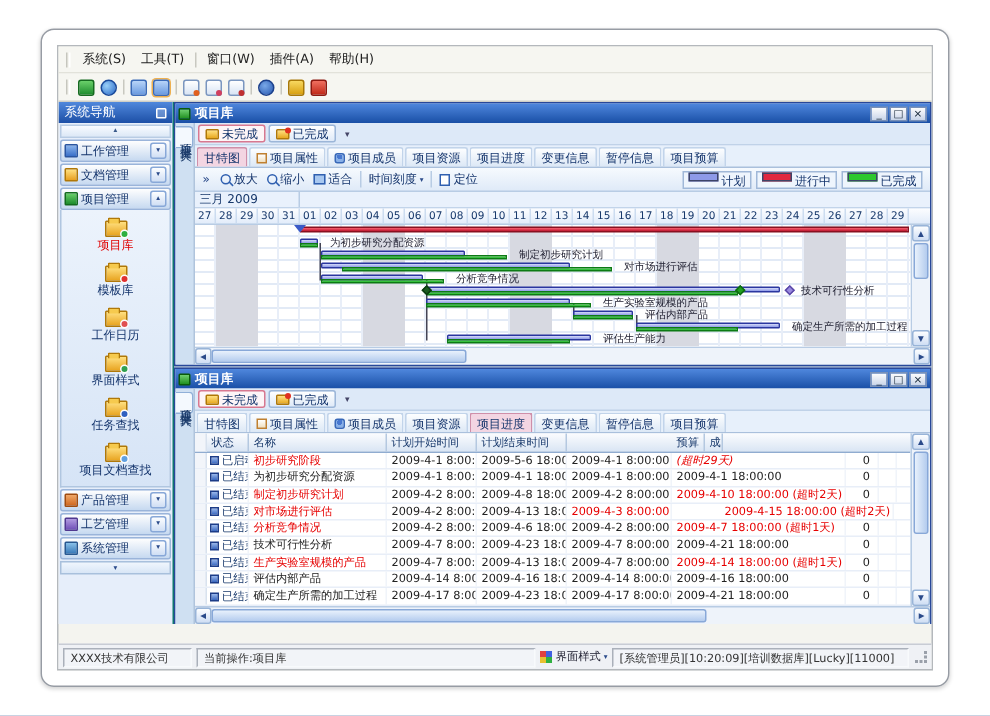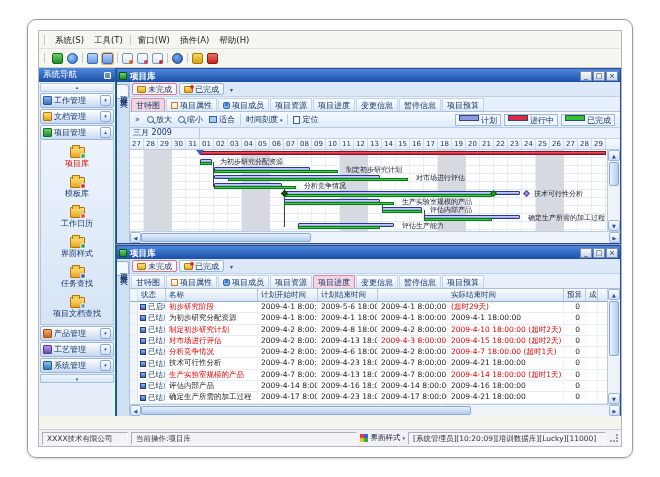--- a/index.html
+++ b/index.html
@@ -500,36 +500,35 @@
             </div>
             <div class="twrap">
               <div class="tmain">
                 <div class="thead">
                   <div class="th selcol" style="width: 8px;"></div>
                   <div class="th" style="width: 28px;">状态</div>
                   <div class="th" style="width: 92px;">名称</div>
                   <div class="th" style="width: 60px;">计划开始时间</div>
                   <div class="th" style="width: 60px;">计划结束时间</div>
                   <div class="th" style="width: 70px; margin-top: 24px;">实际开始时间</div>
-                  <div class="th" style="width: 116px;">实际结束时间</div>
                   <div class="th" style="width: 22px;">预算</div>
                   <div class="th" style="width: 12px;">成</div>
                 </div>
                 <div class="trows">
                   <div class="trow">
                     <div class="td selcol" style="width: 8px;"></div>
                     <div class="td stat" style="width: 28px;">
                       <span class="sico"></span>
                       <span>已启动</span>
                     </div>
                     <div class="td red" style="width: 92px;">初步研究阶段</div>
                     <div class="td" style="width: 60px;">2009-4-1 8:00:00</div>
                     <div class="td" style="width: 60px;">2009-5-6 18:00:00</div>
                     <div class="td" style="width: 70px;">2009-4-1 8:00:00</div>
-                    <div class="td red" style="width: 116px;">(超时29天)</div>
+                    <div class="td red" style="width: 116px; font-style: italic;">(超时29天)</div>
                     <div class="td num" style="width: 22px;">0</div>
                     <div class="td" style="width: 12px;"></div>
                   </div>
                   <div class="trow">
                     <div class="td selcol" style="width: 8px;"></div>
                     <div class="td stat" style="width: 28px;">
                       <span class="sico"></span>
                       <span>已结束</span>
                     </div>
                     <div class="td" style="width: 92px;">为初步研究分配资源</div>
@@ -557,21 +556,21 @@
                   <div class="trow">
                     <div class="td selcol" style="width: 8px;"></div>
                     <div class="td stat" style="width: 28px;">
                       <span class="sico"></span>
                       <span>已结束</span>
                     </div>
                     <div class="td red" style="width: 92px;">对市场进行评估</div>
                     <div class="td" style="width: 60px;">2009-4-2 8:00:00</div>
                     <div class="td" style="width: 60px;">2009-4-13 18:00:00</div>
                     <div class="td red" style="width: 70px;">2009-4-3 8:00:00 (超时1天)</div>
-                    <div class="td red" style="width: 116px;">2009-4-15 18:00:00 (超时2天)</div>
+                    <div class="td red" style="width: 116px; margin-left: 32px;">2009-4-15 18:00:00 (超时2天)</div>
                     <div class="td num" style="width: 22px;">0</div>
                     <div class="td" style="width: 12px;"></div>
                   </div>
                   <div class="trow">
                     <div class="td selcol" style="width: 8px;"></div>
                     <div class="td stat" style="width: 28px;">
                       <span class="sico"></span>
                       <span>已结束</span>
                     </div>
                     <div class="td red" style="width: 92px;">分析竞争情况</div>

